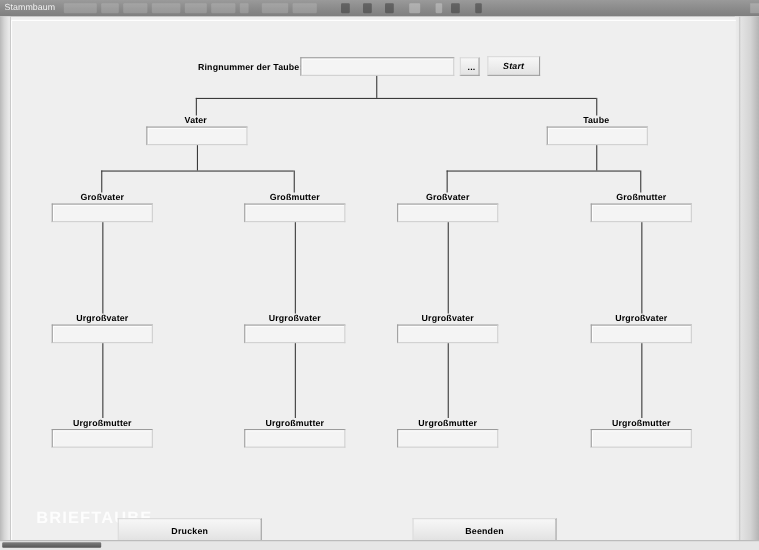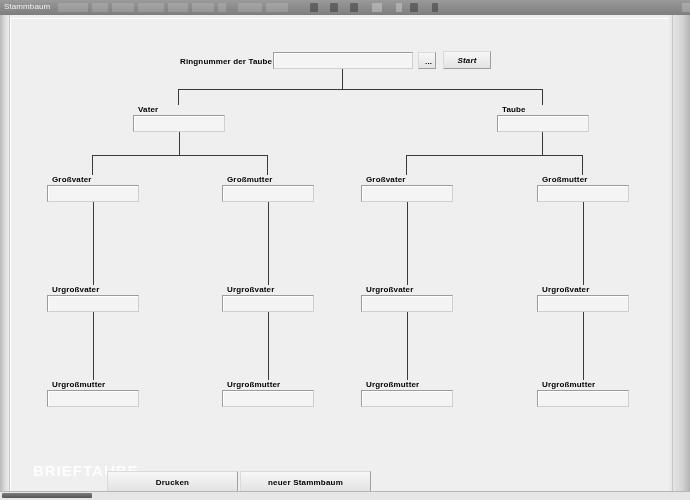--- a/index.html
+++ b/index.html
@@ -122,21 +122,21 @@
     border-radius: 1px;
   }
 
   
   .lbl {
     position: absolute;
     font-size: 8px;
     font-weight: bold;
     color: #000000;
     white-space: nowrap;
-    text-align: left;
+    text-align: center;
     letter-spacing: .15px;
   }
   .field {
     position: absolute;
     box-sizing: border-box;
     background: #f4f4f4;
     border: 1px solid #9b9b9b;
     border-right-color: #cfcfcf;
     border-bottom-color: #cfcfcf;
     box-shadow: inset 1px 1px 0 #ffffff;
@@ -295,21 +295,21 @@
 
     <div class="lbl" style="left:355px; top:361px; width:82px;">Urgroßmutter</div>
     <input class="field" type="text" style="left: 350px; top: 371px; width: 92px; height: 17px;" value="">
 
     <div class="lbl" style="left:531px; top:361px; width:82px;">Urgroßmutter</div>
     <input class="field" type="text" style="left: 526px; top: 371px; width: 92px; height: 17px;" value="">
 
     <div class="watermark">BRIEFTAUBE</div>
 
     <button class="btn" style="left:96px;  top:452px; width:131px; height:21px; line-height:19px;">Drucken</button>
-    <button class="btn" style="left:229px; top:452px; width:131px; height:21px; line-height:19px;">neuer Stammbaum</button>
+    <button class="btn" style="left:364px; top:452px; width:131px; height:21px; line-height:19px;">Beenden</button>
 
   </div>
 
   <div class="hscroll">
     <div class="hscroll-thumb"></div>
   </div>
 
 </div>
 
 </body></html>

